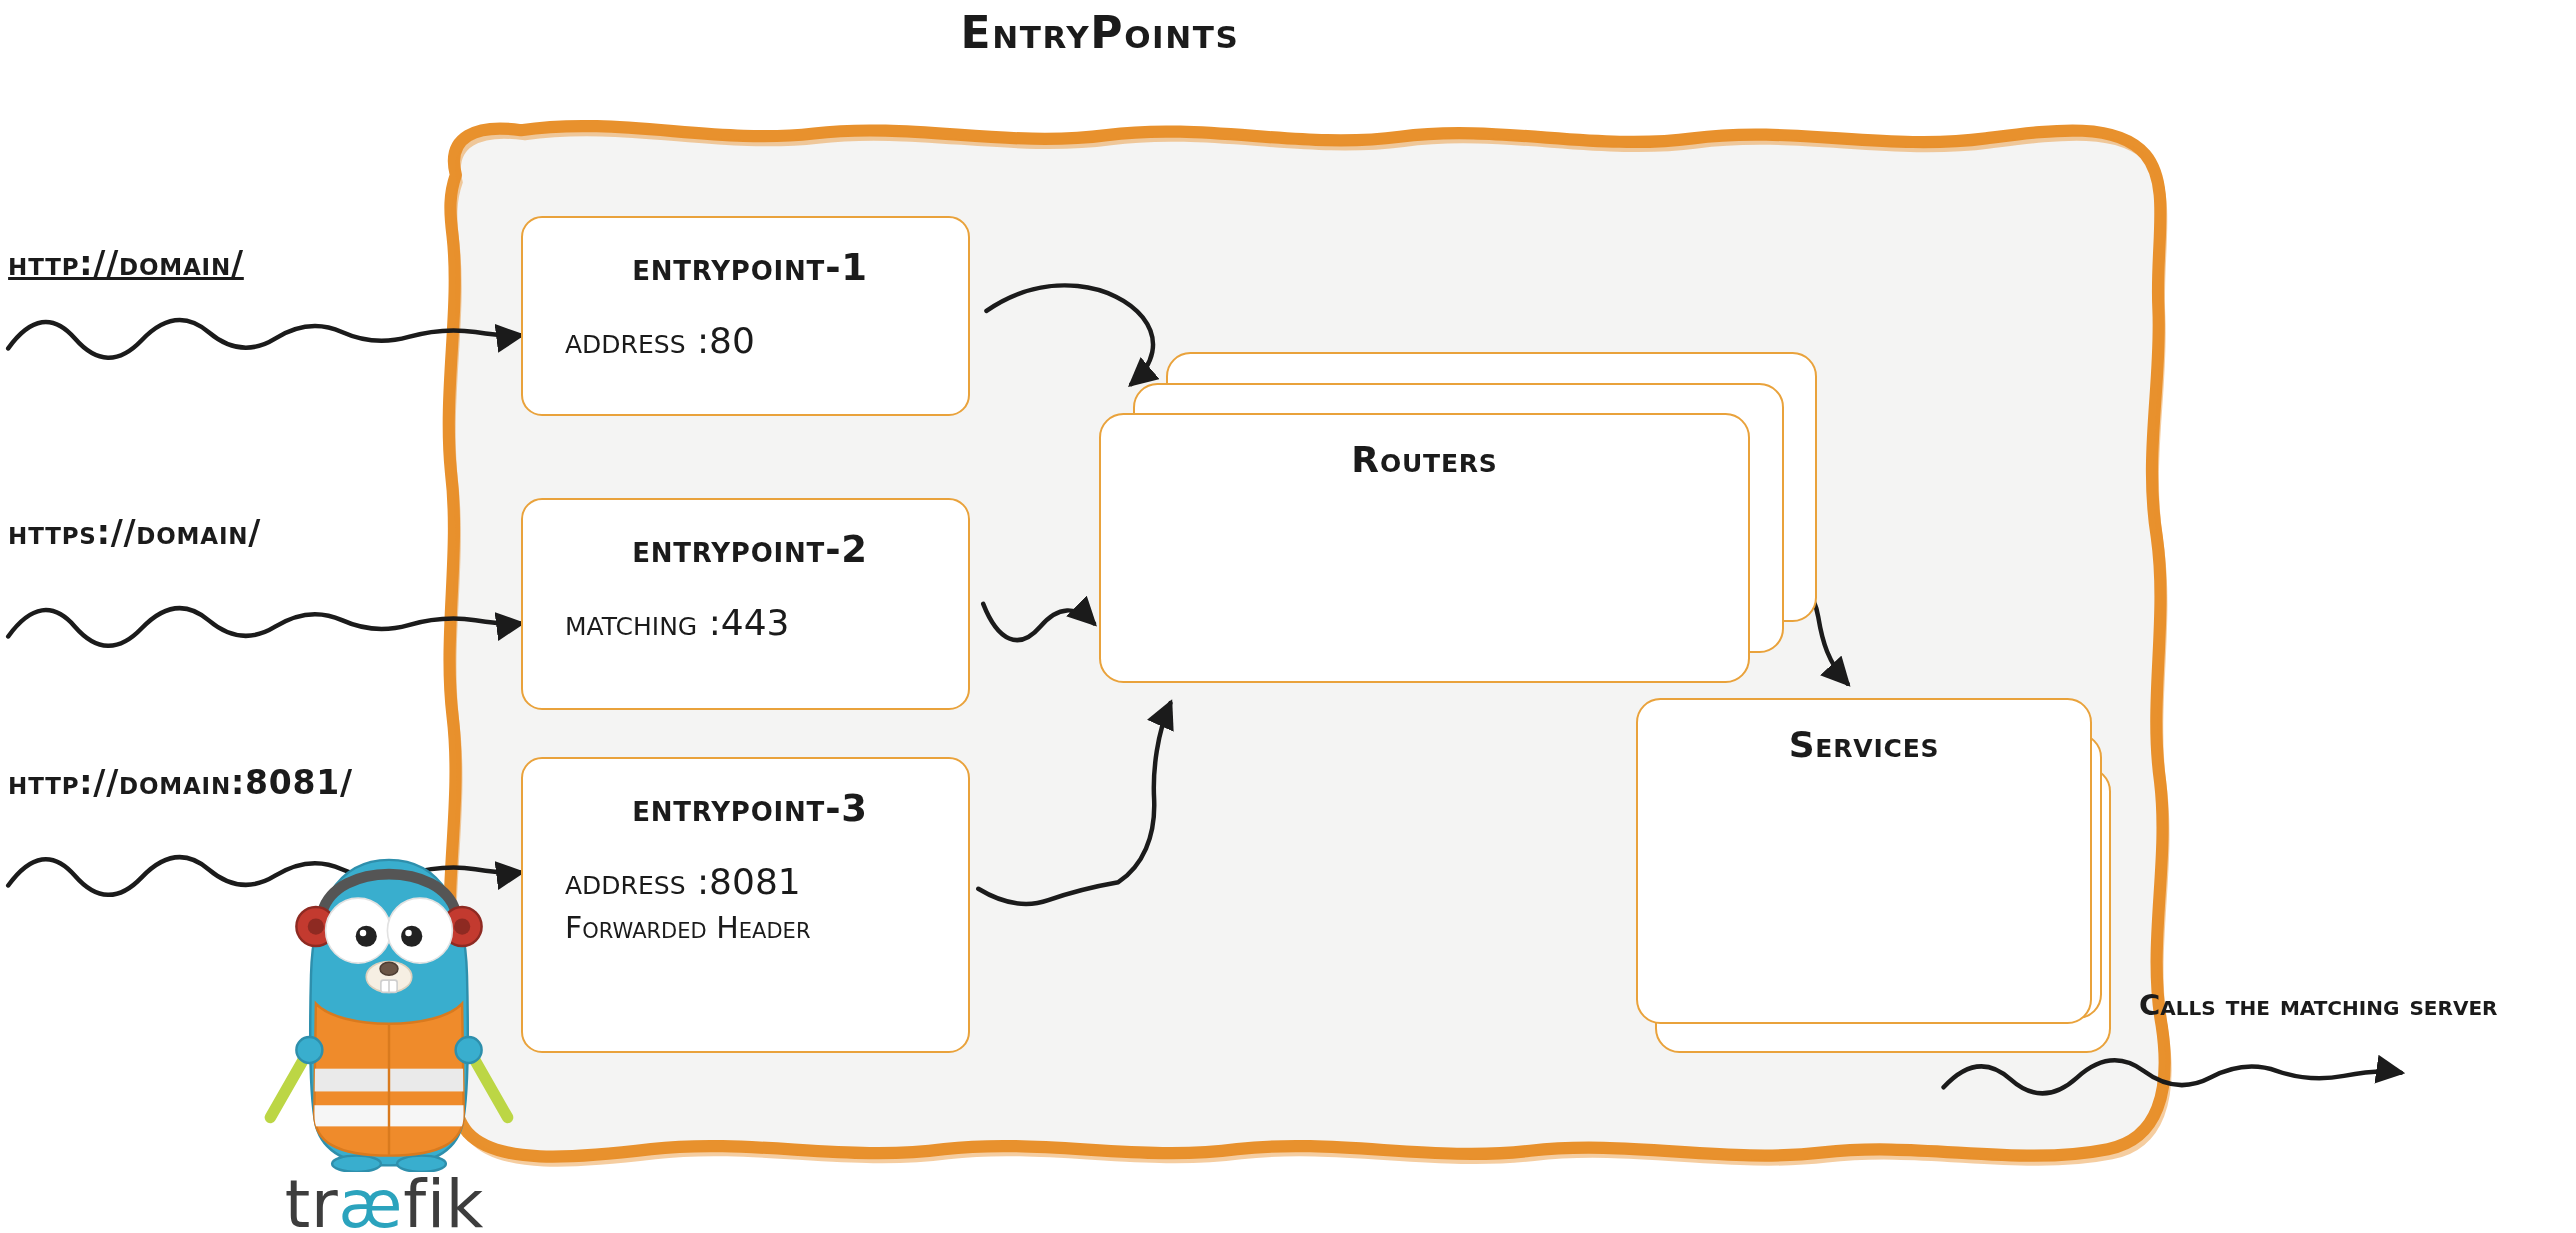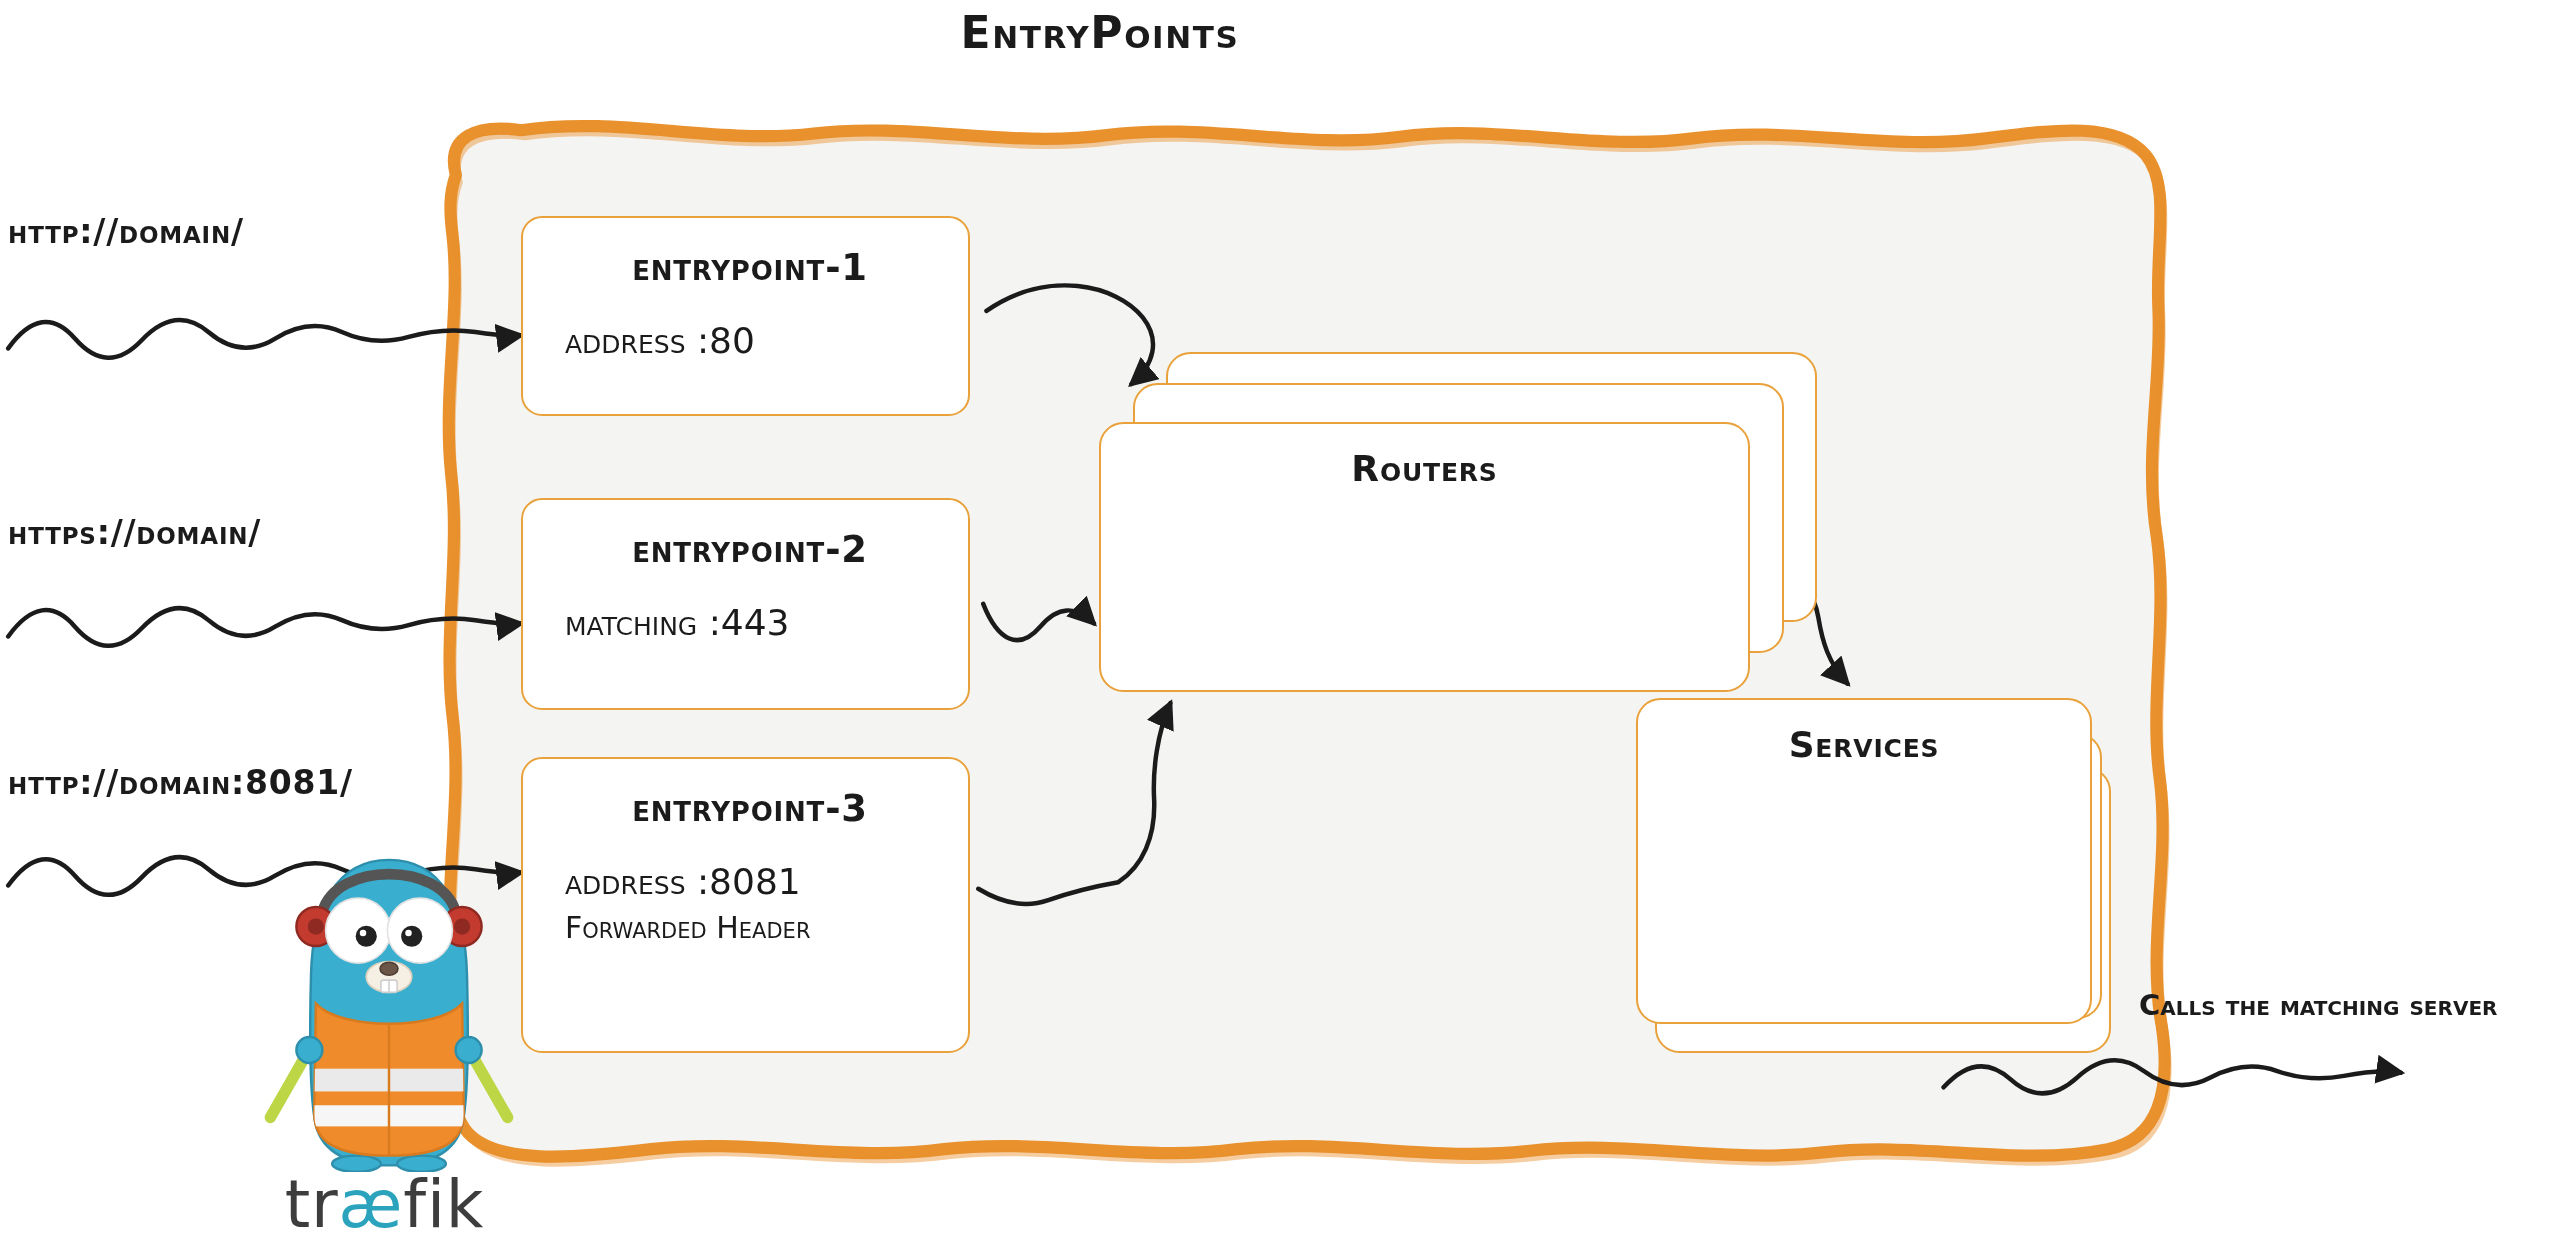--- a/index.html
+++ b/index.html
@@ -14,41 +14,41 @@
   svg.bg{position:absolute;left:0;top:0;z-index:0;}
   .sc{font-variant:small-caps;}
   .title{
     position:absolute;left:0;top:6.5px;width:2200px;
     text-align:center;font-size:44px;font-weight:600;letter-spacing:1.6px;
     z-index:3;
   }
   .req{
     position:absolute;left:8.1px;font-size:33px;font-weight:600;letter-spacing:0.8px;z-index:3;
   }
-  .req1{top:212px;} .req2{top:513px;} .req3{top:763px;}
+  .req1{top:244px;text-decoration:underline;} .req2{top:513px;} .req3{top:763px;}
 
   .ep{
     position:absolute;left:521px;width:449px;box-sizing:border-box;
     background:#ffffff;border:2.4px solid #E9A23B;border-radius:21px;
     padding:28px 33px 0 42px;z-index:2;
   }
   .ep1{top:216px;height:200px;}
   .ep2{top:498px;height:212px;}
   .ep3{top:757px;height:296px;}
   .ep-name{text-align:center;font-size:37px;font-weight:600;letter-spacing:0.8px;}
   .ep-addr{font-size:36px;font-weight:500;margin-top:31px;}
   .ep-extra{font-size:30px;font-weight:500;margin-top:8.1px;}
 
   .stack{
     position:absolute;background:#ffffff;border:2px solid #E9A23B;
     border-radius:24.4px;box-sizing:border-box;z-index:1;
   }
   .r-l3{left:1166px;top:352px;width:651px;height:270px;}
   .r-l2{left:1133px;top:383px;width:651px;height:270px;}
-  .r-main{left:1099px;top:413px;width:651px;height:270px;z-index:2;margin-top:9px;}
+  .r-main{left:1099px;top:413px;width:651px;height:270px;z-index:2;}
   .s-l3{left:1655px;top:767px;width:456px;height:286px;}
   .s-l2{left:1646px;top:733px;width:456px;height:286px;}
   .s-main{left:1636px;top:698px;width:456px;height:326px;z-index:2;}
   .box-label{text-align:center;font-size:36px;font-weight:600;padding-top:24.4px;letter-spacing:0.8px;}
 
   .annotation{
     position:absolute;left:2139px;top:988px;width:440px;
     font-size:29px;font-weight:600;z-index:3;
   }
 

